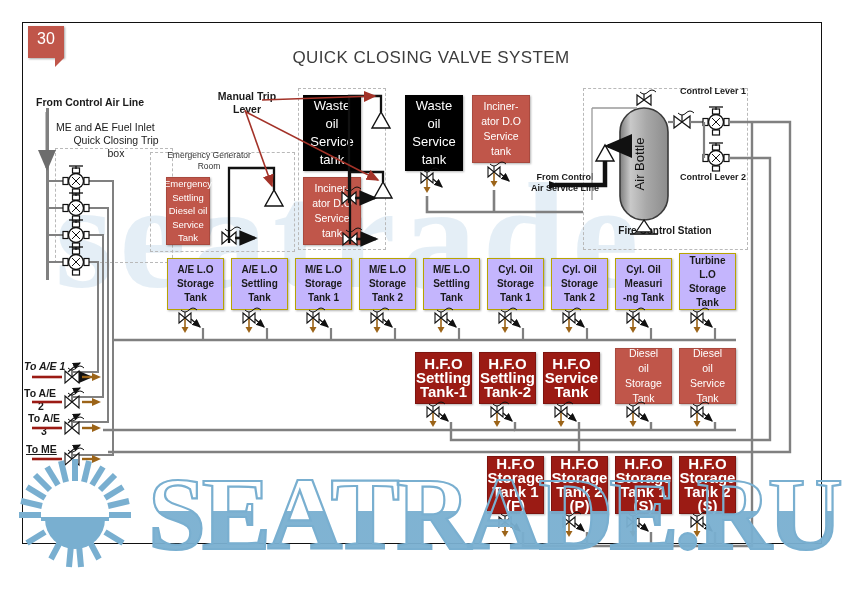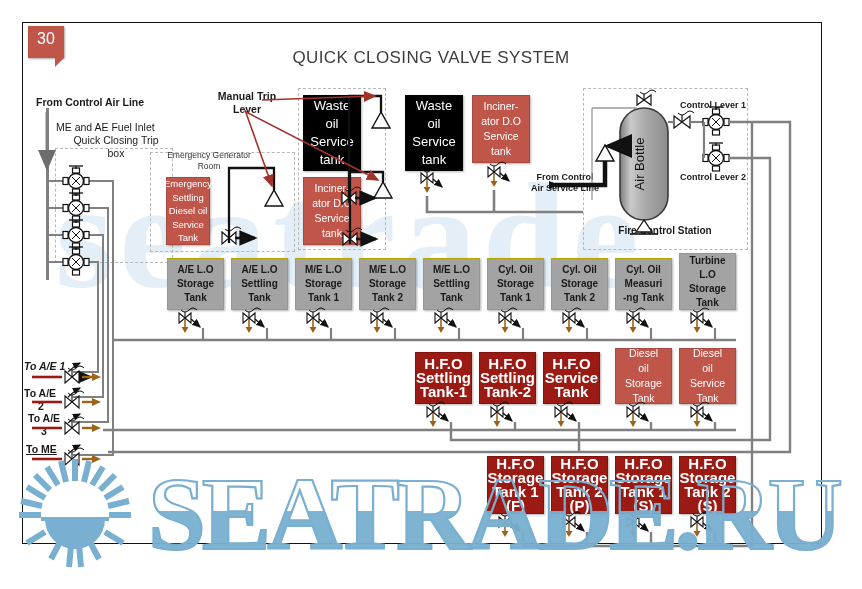--- a/index.html
+++ b/index.html
@@ -33,21 +33,21 @@
   
   .area{position:absolute;border:1px dashed #b9b9b9;box-sizing:border-box;}
   .area-label{position:absolute;font-size:8.5px;color:#333;text-align:center;
               line-height:11px;}
 
   
   .tank{position:absolute;box-sizing:border-box;display:flex;align-items:center;
         justify-content:center;text-align:center;color:#fff;line-height:11.5px;
         box-shadow:1px 1px 2px rgba(0,0,0,.3);}
   .tank span{display:block;padding:1px 2px;}
-  .t-yellow{background:#a3a3a3;color:#1a1a1a;border:1px solid #b8a400;
+  .t-yellow{background:#c4b5fd;color:#1a1a1a;border:1px solid #b8a400;
             font-size:10px;line-height:12px;font-weight:bold;}
   .t-black{background:#000000;border:1px solid #000;font-size:13px;line-height:16px;}
   .t-red{background:#c0564a;border:1px solid #a8493e;font-size:9.5px;}
   .t-darkred{background:#9b1b14;border:1px solid #7d140f;font-size:15px;
              font-weight:bold;line-height:12px;}
   .t-red-big{font-size:10.5px;line-height:13px;}
 
   
   .pipe{position:absolute;background:#808080;}
 
@@ -153,21 +153,21 @@
       <span>Inciner-</span>
       <span>ator D.O</span>
       <span>Service</span>
       <span>tank</span>
     </div>
   </div>
 
   <div class="lbl lbl-sm lbl-b" style="left:520px;top:172px;width:90px;text-align:center;">From Control</div>
   <div class="lbl lbl-sm lbl-b" style="left:520px;top:183px;width:90px;text-align:center;">Air Service Line</div>
   <div class="lbl lbl-b" style="left:600px;top:224px;width:130px;text-align:center;font-size:10px;">Fire Control Station</div>
-  <div class="lbl lbl-sm lbl-b" style="left:680px;top:100px;width:90px;">Control Lever 1</div>
+  <div class="lbl lbl-sm lbl-b" style="left:680px;top:86px;width:90px;">Control Lever 1</div>
   <div class="lbl lbl-sm lbl-b" style="left:680px;top:172px;width:90px;">Control Lever 2</div>
 
   <div class="tank t-yellow" style="left:167px;top:258px;width:57px;height:52px;">
     <div>
         <span>A/E L.O</span>
          <span>Storage</span>
          <span>Tank</span>
       </div>
   </div>
   <div class="tank t-yellow" style="left:231px;top:258px;width:57px;height:52px;">

